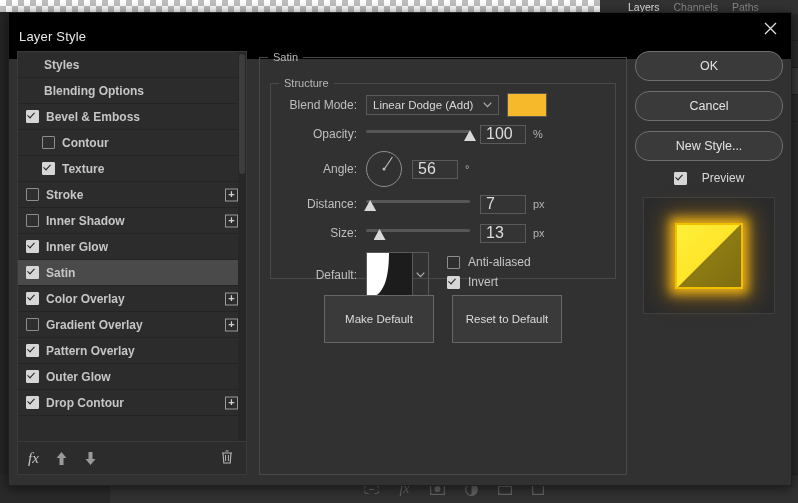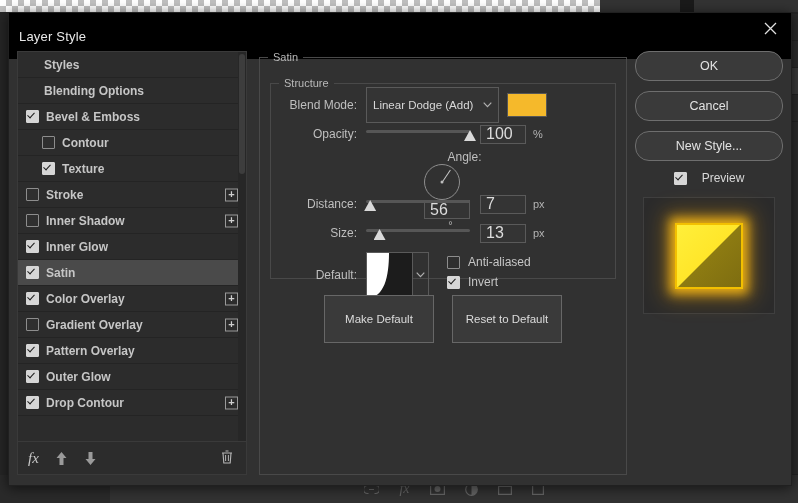--- a/index.html
+++ b/index.html
@@ -129,21 +129,21 @@
   #structure-grp > legend{padding:0 5px;margin-left:8px;color:#b9b9b9;font-size:11px;}
   .frow{
     display:flex;align-items:center;height:26px;margin-top:3px;
     padding-left:8px;
   }
   .flabel{
     width:78px;text-align:right;padding-right:9px;color:#bfbfbf;font-size:12px;
     flex:0 0 auto;
   }
   .selectbox{
-    height:36px;min-width:126px;background:#343434;border:1px solid #5a5a5a;
+    height:20px;min-width:126px;background:#343434;border:1px solid #5a5a5a;
     color:#d8d8d8;font-size:11.5px;display:flex;align-items:center;
     padding:0 6px;box-sizing:border-box;position:relative;cursor:pointer;
   }
   .selectbox .chev{margin-left:auto;padding-left:10px;color:#b0b0b0;font-size:9px;}
   .swatch{
     width:38px;height:22px;margin-left:8px;border:1px solid #565656;cursor:pointer;
   }
   .slider{
     position:relative;width:104px;height:16px;margin-right:10px;cursor:pointer;
     flex:0 0 auto;
@@ -222,20 +222,25 @@
   }
 </style>
 </head>
 <body>
 
 <div id="ps-bg">
   <div class="checker"></div>
   <div class="bg-strip"></div>
   <div class="bg-strip2"></div>
 
+  <div id="panel-tabs">
+    <span class="tab active">Layers</span>
+    <span class="tab">Channels</span>
+    <span class="tab">Paths</span>
+  </div>
 
   <div id="bg-right-col">
     <div class="bg-row"></div>
     <div class="bg-row"></div>
     <div class="bg-row sel"></div>
     <div class="bg-row"></div>
   </div>
 
   <div id="bg-left-bottom"></div>
   <div id="bg-bottom-bar">
@@ -405,21 +410,21 @@
           <div class="frow">
             <span class="flabel">Opacity:</span>
             <div class="slider">
               <div class="track"></div>
               <div class="knob" id="opacity-knob" style="left: 100%;"></div>
             </div>
             <div class="numbox">100</div>
             <span class="unit">%</span>
           </div>
 
-          <div class="frow" style="height:38px;flex-direction:column;">
+          <div class="frow" style="height:38px;">
             <span class="flabel">Angle:</span>
             <div class="dial">
               <div class="hand" id="angle-hand" style="transform: rotate(-56deg);"></div>
               <div class="hub"></div>
             </div>
             <div class="numbox">56</div>
             <span class="unit">°</span>
           </div>
 
           <div class="frow">

